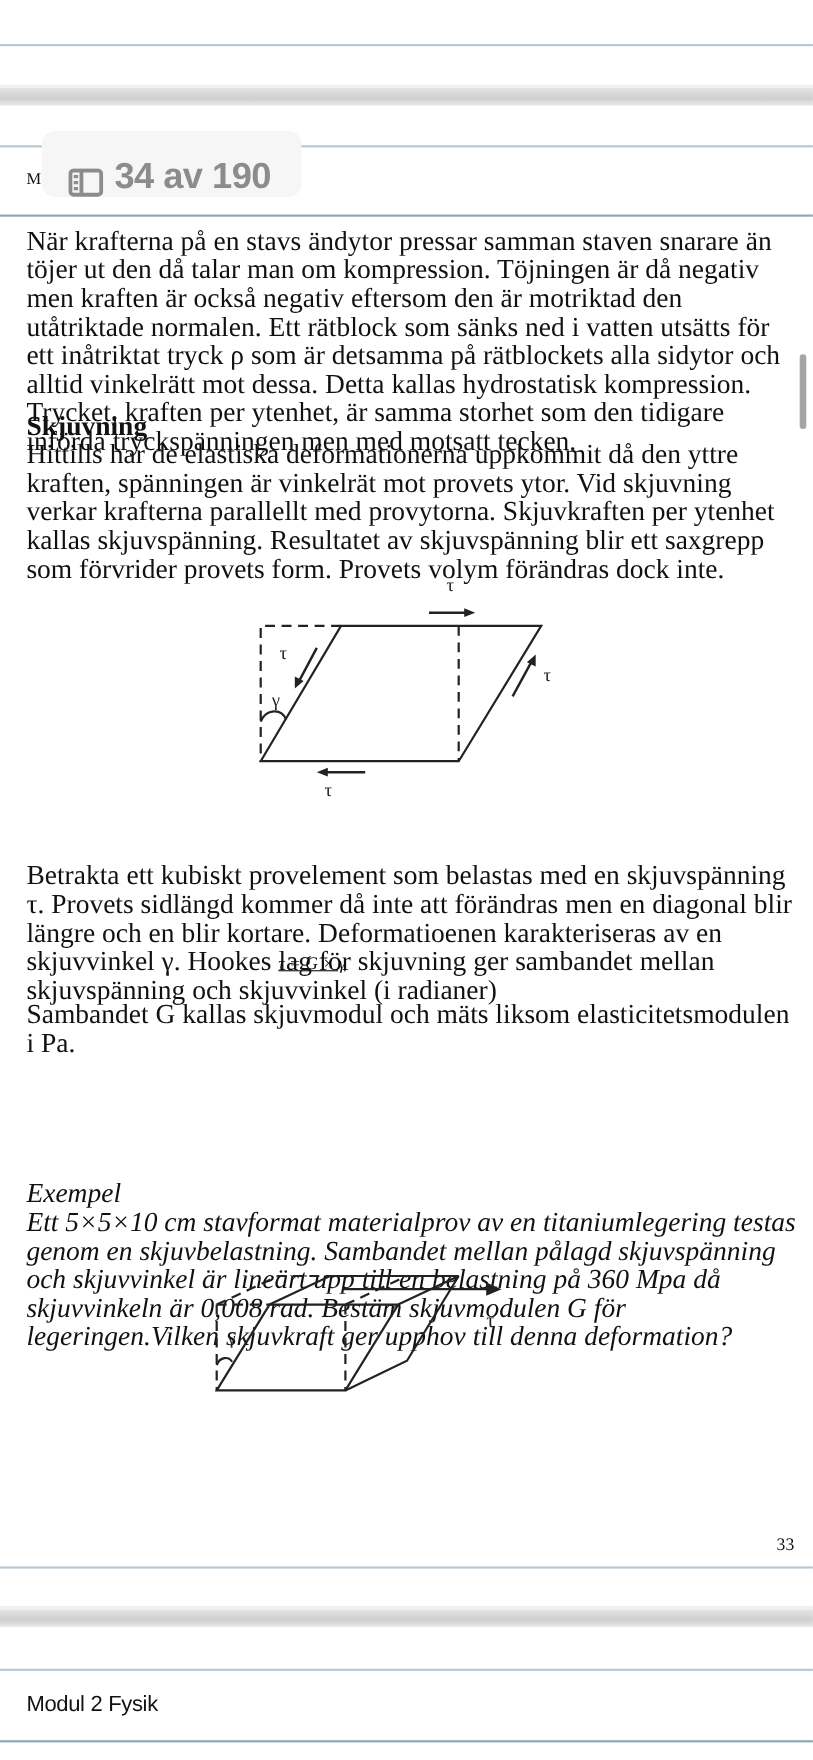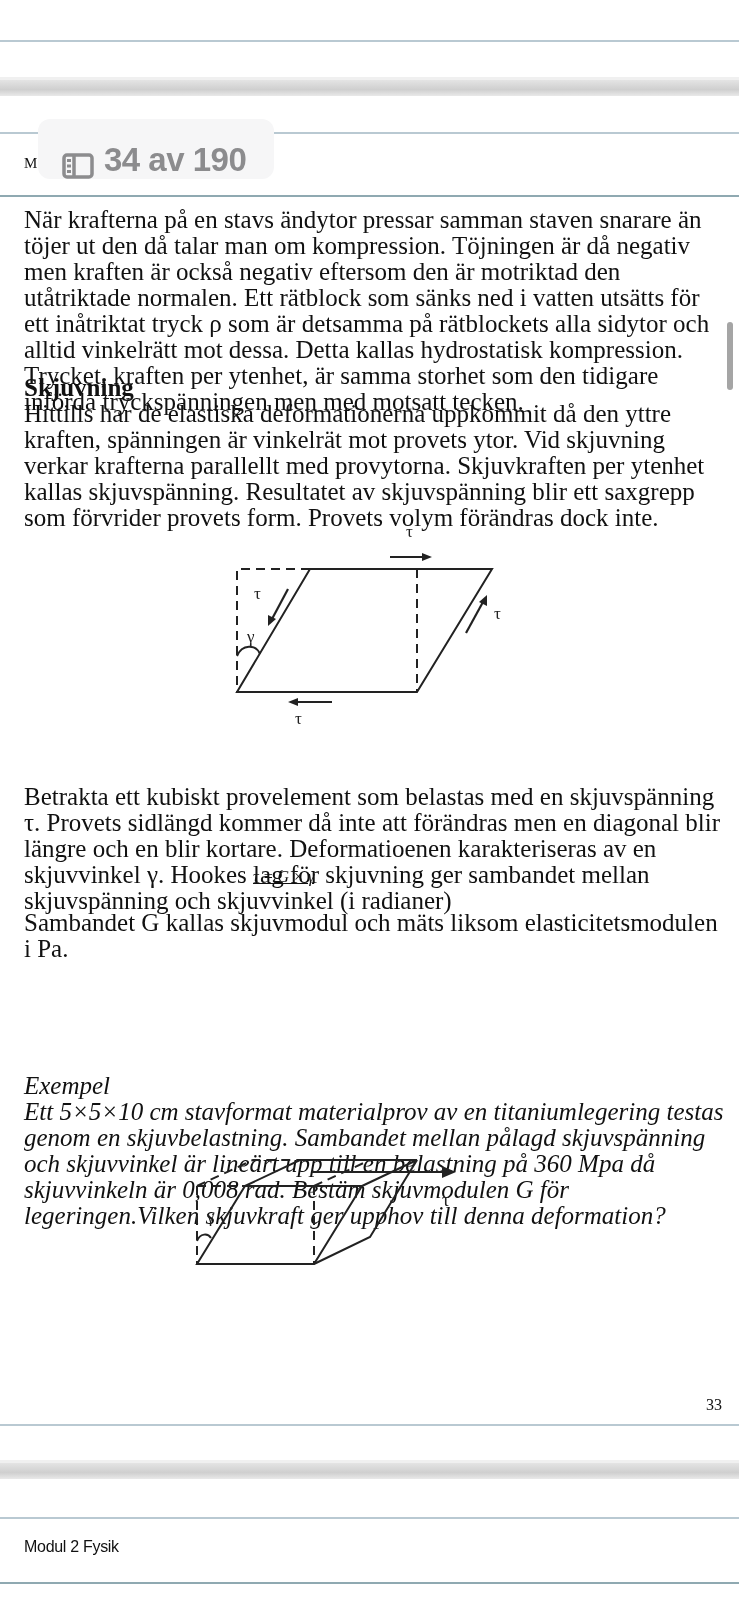--- a/index.html
+++ b/index.html
@@ -2,21 +2,21 @@
 <html><head>
 <meta charset="utf-8">
 <style>
   html, body { margin:0; padding:0; }
   body { width:739px; height:1600px; background:#ffffff; position:relative; overflow:hidden; font-family:"Liberation Serif", serif; color:#111; }
   .hline { position:absolute; left:0; width:739px; height:2px; background:#b9c9d2; }
   .hline.dark { background:#8fa9b1; }
   .gap-bar { position:absolute; left:0; width:739px; height:16px; background:linear-gradient(#e4e4e4,#cfcfcf 60%,#e9e9e9); }
   .gap-bar::before { content:""; position:absolute; left:0; right:0; top:-3px; height:3px; background:#f0f0f0; }
   .header-text { position:absolute; left:24px; top:155px; font-size:15px; }
-  .footer-text { position:absolute; left:24px; top:1538px; font-size:16px; font-family:"Liberation Sans", sans-serif; letter-spacing:-0.3px; }
+  .footer-text { position:absolute; left:24px; top:1538px; font-size:20px; font-family:"Liberation Sans", sans-serif; letter-spacing:-0.3px; }
   .page-badge { position:absolute; left:38px; top:119px; width:236px; height:60px; background:#f6f6f7; border-radius:12px; display:flex; align-items:flex-end; padding-left:24px; box-sizing:border-box; gap:10px; }
   .page-badge .icon { width:32px; height:26px; }
   .page-badge .txt { font-family:"Liberation Sans", sans-serif; font-weight:bold; font-size:33px; color:#8c8c8e; letter-spacing:-0.5px; }
   .content { position:absolute; left:24px; width:700px; font-size:25px; line-height:26px; }
   .content p { margin:0; }
   .heading { font-weight:bold; }
   .italic { font-style:italic; }
   .formula { position:absolute; left:253px; top:868px; font-size:16px; font-style:italic;text-decoration:underline; }
   .page-num { position:absolute; left:706px; top:1362px; font-family:Liberation Serif, serif; font-size:16px;margin-top:34px; }
   .scrollbar { position:absolute; left:727px; top:322px; width:6px; height:68px; border-radius:3px; background:#a5a5a5; }

